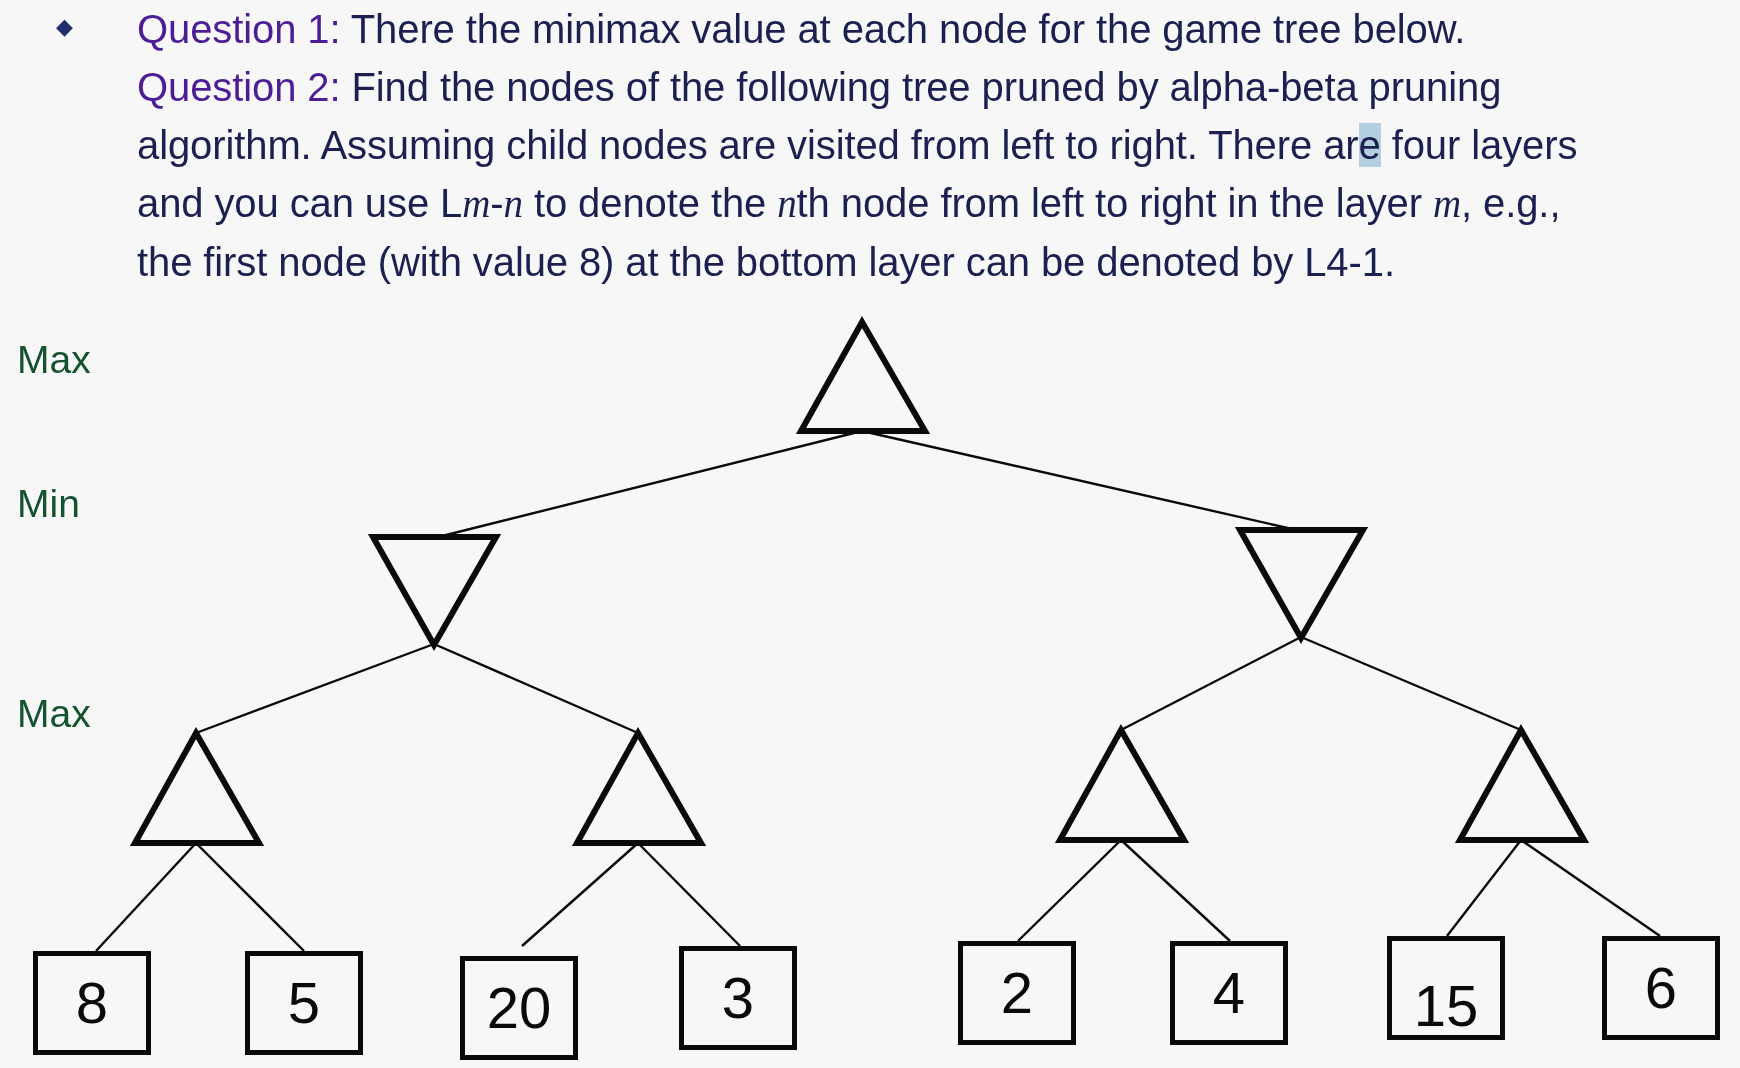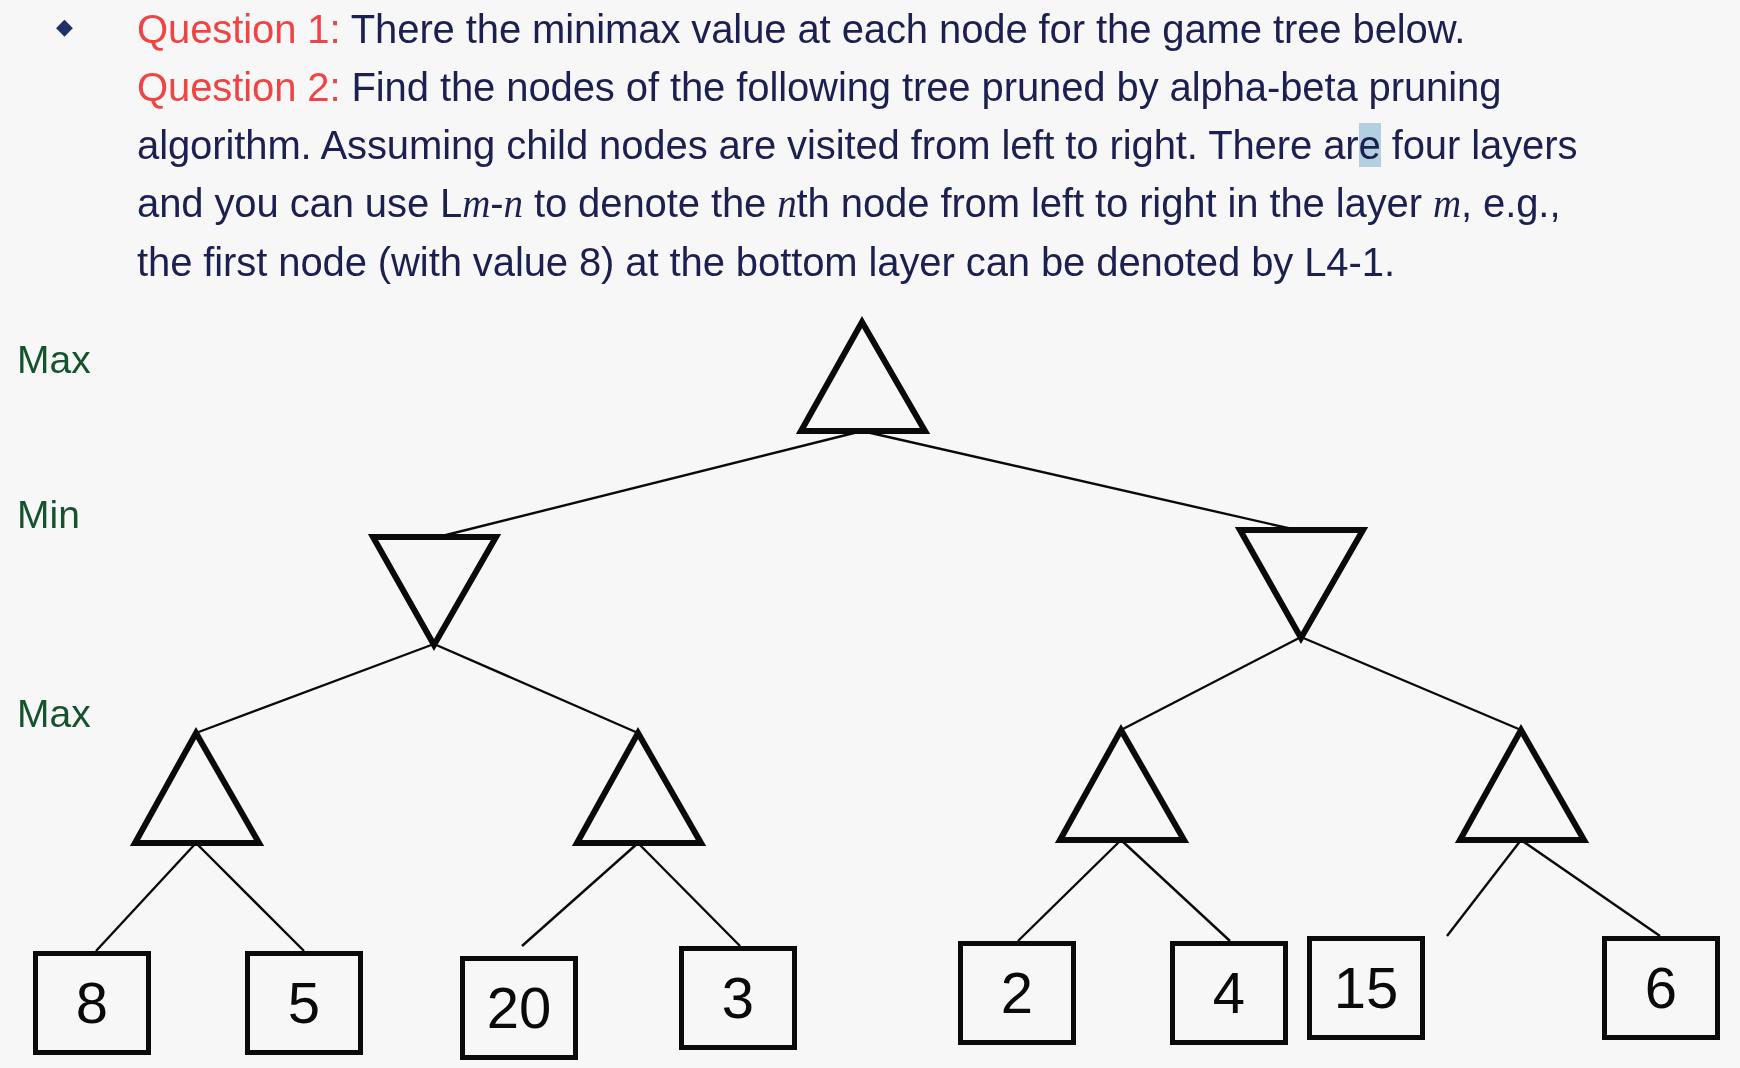--- a/index.html
+++ b/index.html
@@ -42,21 +42,21 @@
     top: 0px;
     width: 1470px;
     color: #1c2050;
     font-size: 40px;
     line-height: 58px;
     font-family: "Liberation Sans", sans-serif;
     letter-spacing: -0.1px;
   }
 
   .q-label {
-    color: #ef4444;
+    color: #4c1d95;
   }
 
   .mathvar {
     font-family: "Liberation Serif", serif;
     font-style: italic;
     font-size: 39px;
   }
 
   .sel-highlight {
     background: #b3cfe0;
@@ -64,21 +64,21 @@
 
   
   .layer-label {
     position: absolute;
     color: #14532d;
     font-size: 39px;
     font-family: "Liberation Sans", sans-serif;
     line-height: 1;
   }
   #layer-label-max-1 { left: 17px; top: 340px; }
-  #layer-label-min   { left: 17px; top: 495px; }
+  #layer-label-min   { left: 17px; top: 484px; }
   #layer-label-max-3 { left: 17px; top: 694px; }
 
   
   #tree-svg {
     position: absolute;
     left: 0;
     top: 0;
     width: 1740px;
     height: 1068px;
     pointer-events: none;
@@ -177,19 +177,19 @@
   </div>
   <div class="leaf-box" style="left:679px; top:946px;">
     <span class="leaf-value">3</span>
   </div>
   <div class="leaf-box" style="left:958px; top:941px;">
     <span class="leaf-value">2</span>
   </div>
   <div class="leaf-box" style="left:1170px; top:941px;">
     <span class="leaf-value">4</span>
   </div>
-  <div class="leaf-box" style="left:1307px; top:936px;">
+  <div class="leaf-box" style="left:1387px; top:936px;align-items:flex-end;">
     <span class="leaf-value">15</span>
   </div>
   <div class="leaf-box" style="left:1602px; top:936px;">
     <span class="leaf-value">6</span>
   </div>
 </div>
 
 </body></html>

